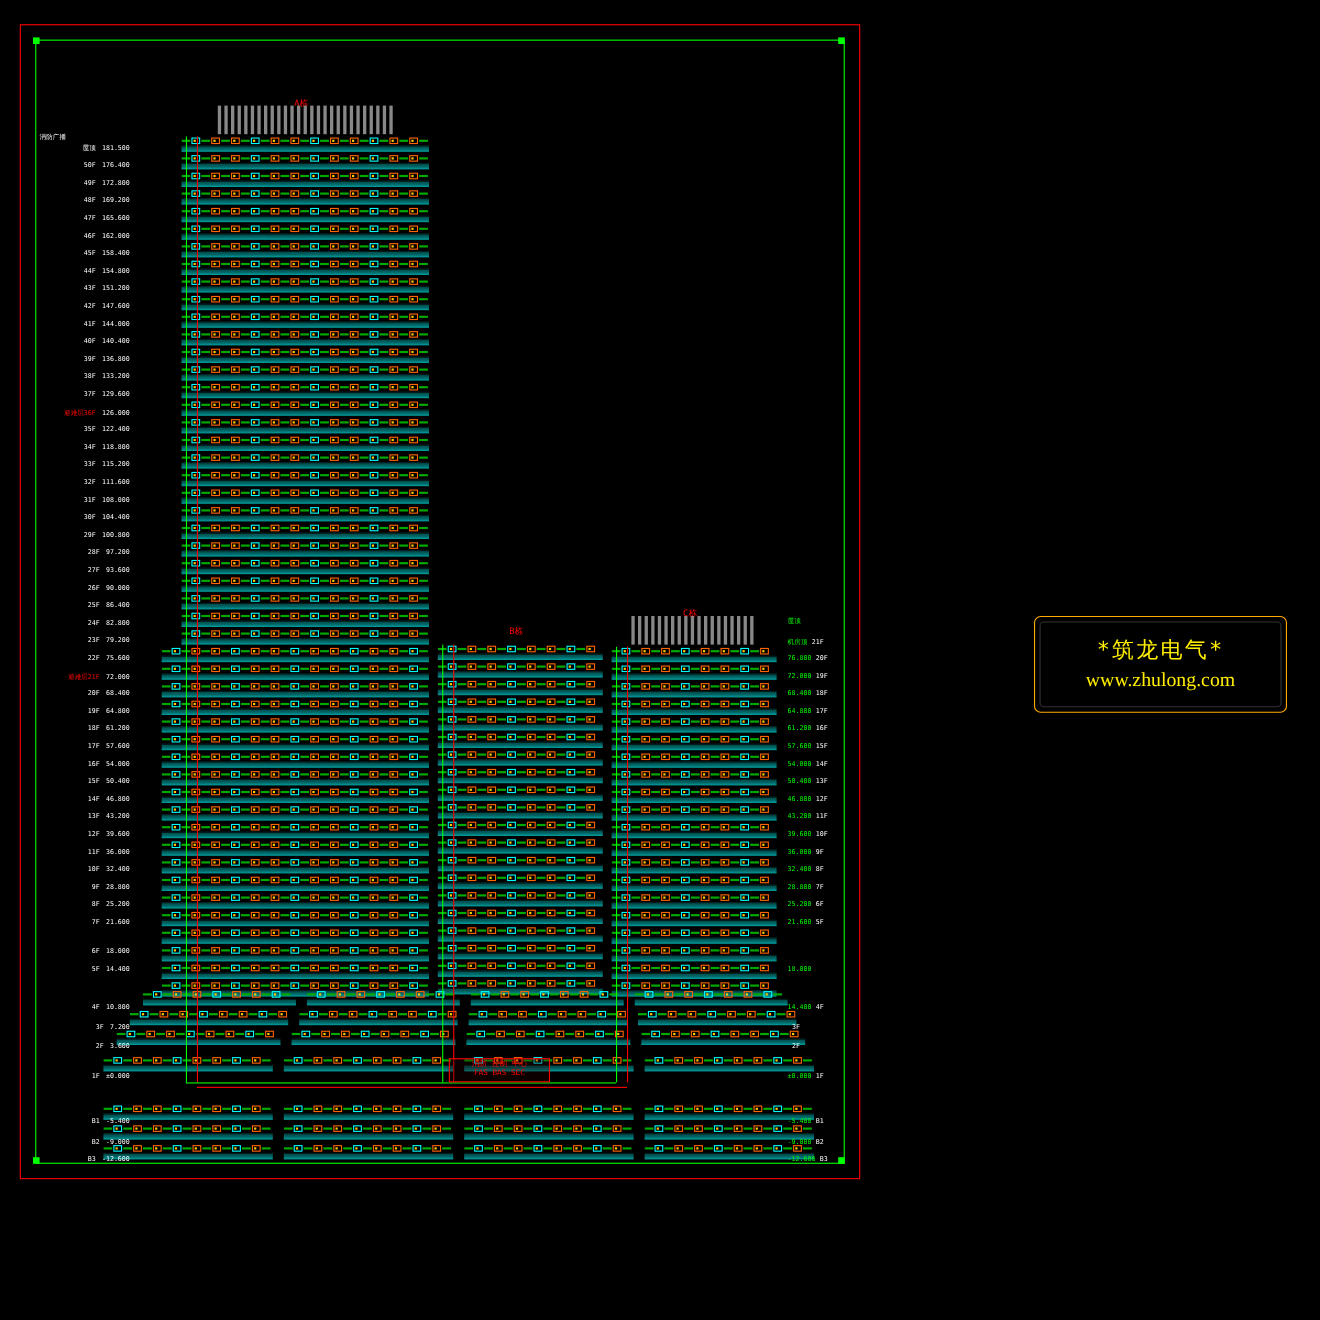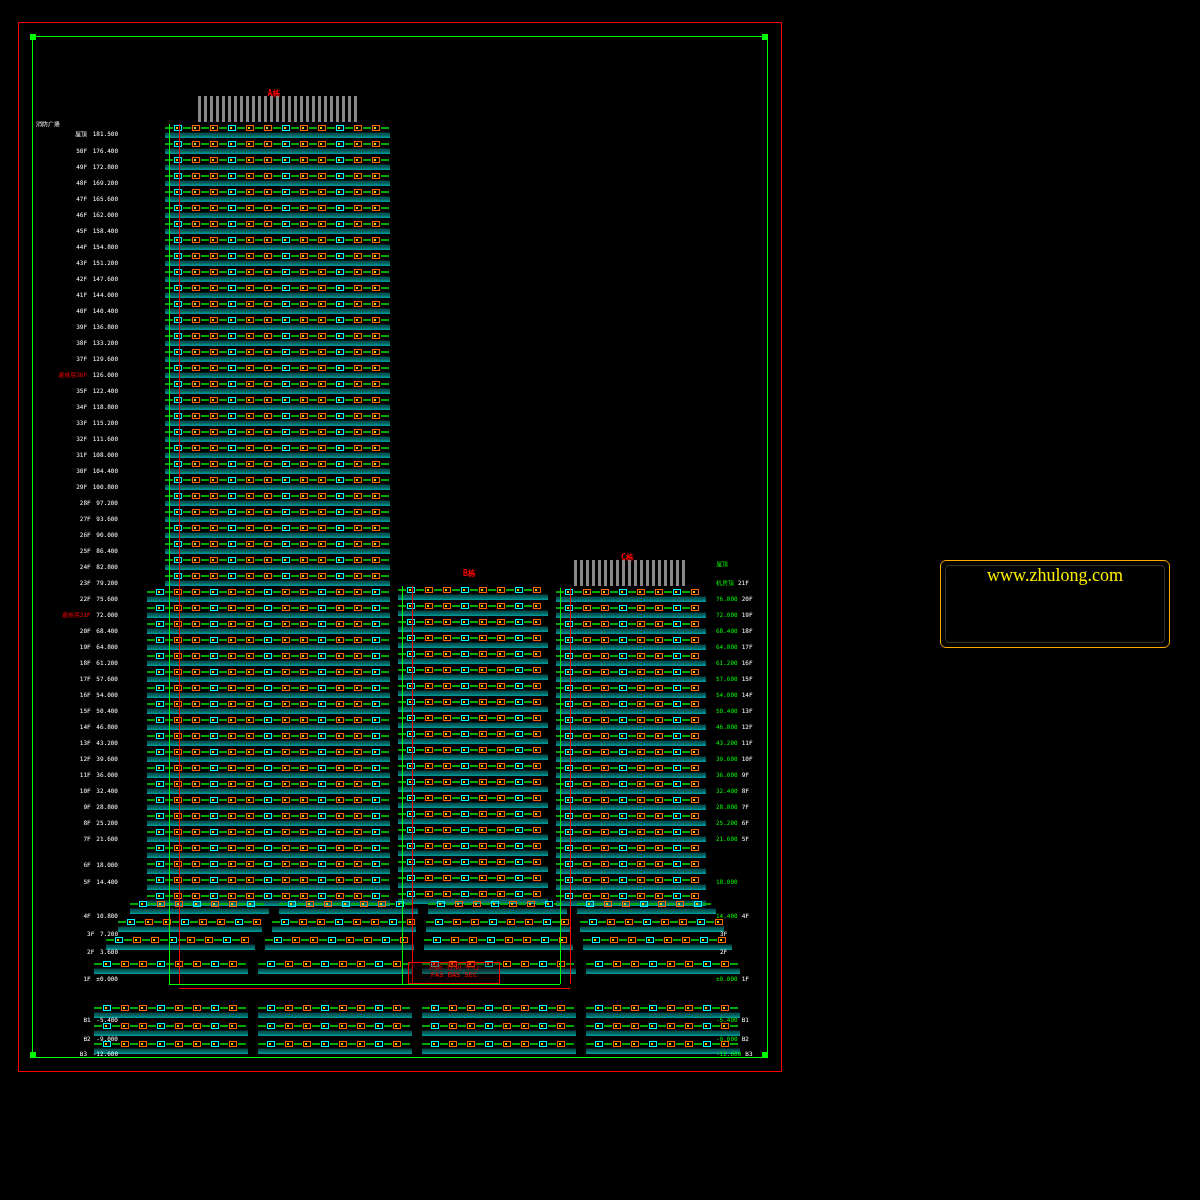--- a/index.html
+++ b/index.html
@@ -1,20 +1,20 @@
 <!DOCTYPE html>
 <html><head>
 <meta charset="utf-8">
 <style>
   html,body{margin:0;padding:0;background:#000;width:1200px;height:1200px;overflow:hidden;font-family:"SimSun","Microsoft YaHei",monospace}
   .canvas{position:absolute;top:0;left:0;width:1200px;height:1200px}
   .frame-outer{position:absolute;border:1px solid #ff0000}
   .frame-inner{position:absolute;border:1px solid #00ff00}
   .corner{position:absolute;width:6px;height:6px;background:#00ff00}
-  .tower-label{position:absolute;color:#ff0000;font-size:8px;font-weight:bold;white-space:nowrap}
+  .tower-label{position:absolute;color:#ff0000;font-size:8px;font-weight:normal;white-space:nowrap}
   .left-label{position:absolute;color:#fff;font-size:6px;white-space:nowrap;text-align:right;width:70px}
   .left-label .fl{color:#fff}
   .left-label.red-fl .fl{color:#ff0000}
   .left-label .elev{color:#fff;margin-left:2px}
   .right-label{position:absolute;color:#00ff00;font-size:6px;white-space:nowrap}
   .right-label .w{color:#fff;margin-left:4px}
   .floor-row{position:absolute;height:14px}
   .floor-bar{position:absolute;bottom:0;left:0;right:0;height:5px;background:linear-gradient(to bottom,#004a4a,#006666,#00a0a0);border-top:1px solid #002222}
   .floor-detail{position:absolute;top:0;left:0;right:0;height:10px;overflow:hidden}
   .box{display:inline-block;width:8px;height:6px;border:1px solid #ff6600;margin:1px 1px 0 1px;vertical-align:top;box-sizing:border-box;position:relative}
@@ -671,15 +671,16 @@
       <div class="slat" style="left: 108px;"></div>
     </div>
 
   <div class="control-box" id="ctrl" style="left: 408px; top: 962px; width: 90px; height: 20px;">
     <span>消防 控制 中心</span>
     <span>FAS  BAS  SEC</span>
   </div>
 
   <div class="watermark" id="wm" style="left: 940px; top: 560px; width: 228px; height: 86px;">
     <div class="inner"></div>
+    <div class="t1">*筑龙电气*</div>
     <div class="t2">www.zhulong.com</div>
   </div>
 </div>
 
 </body></html>

